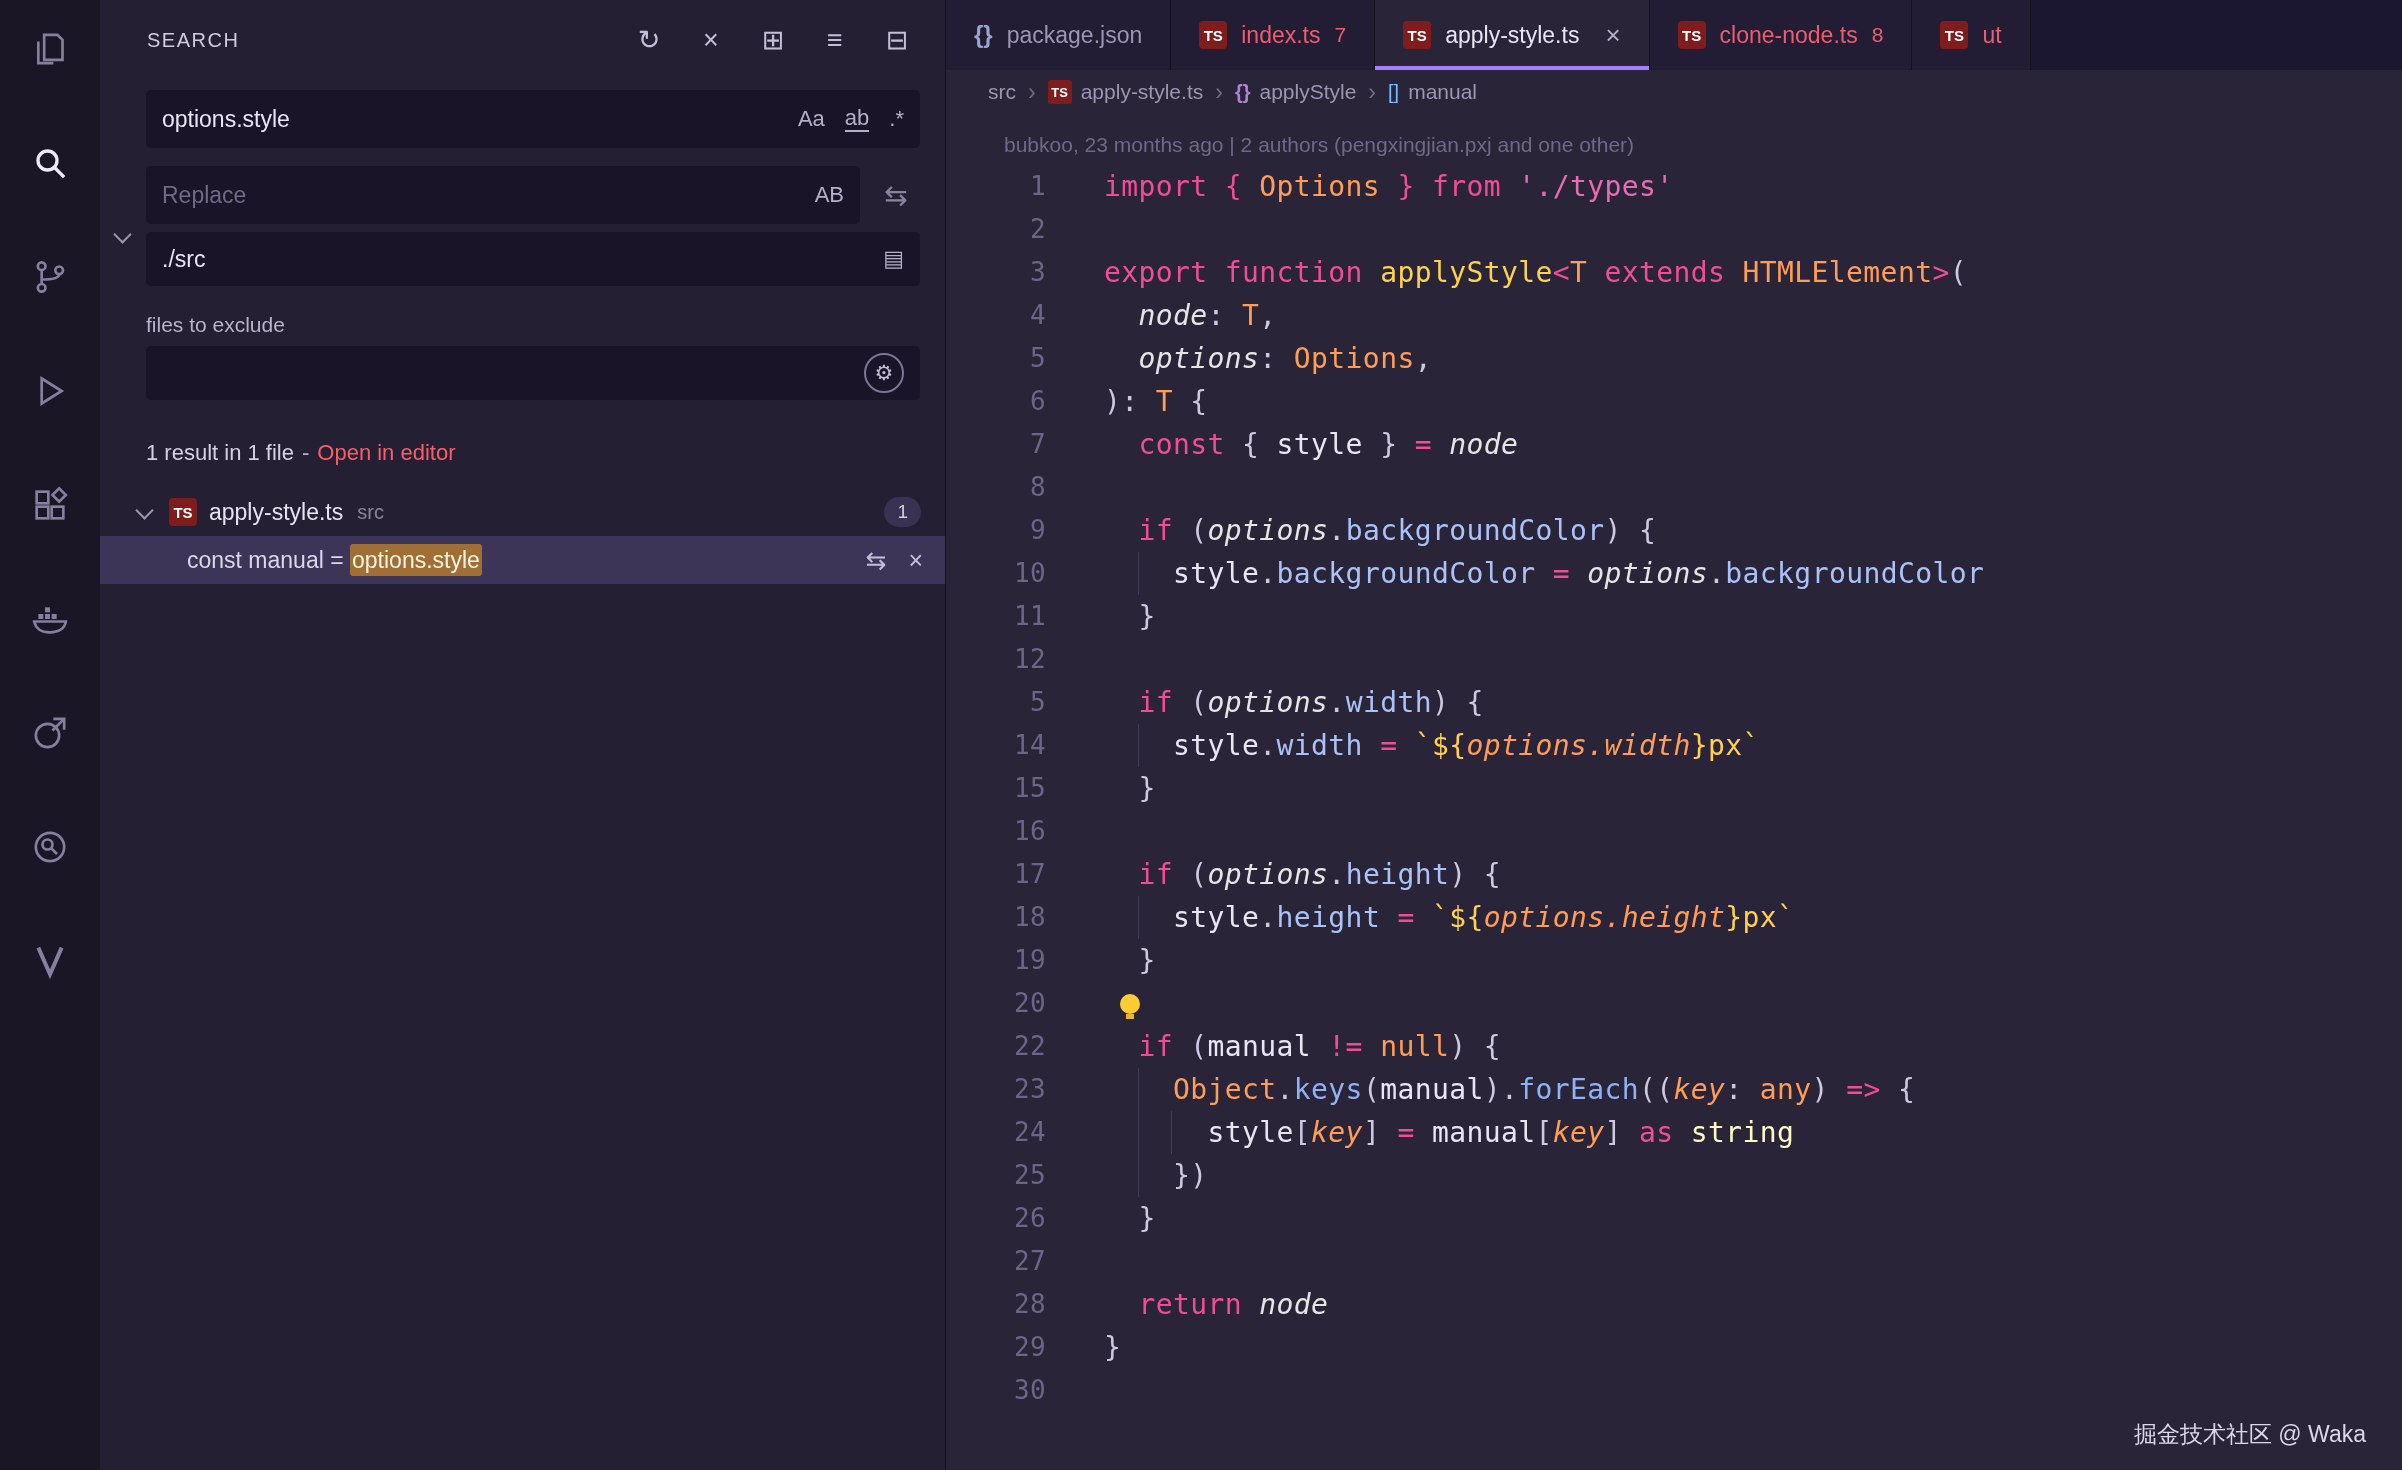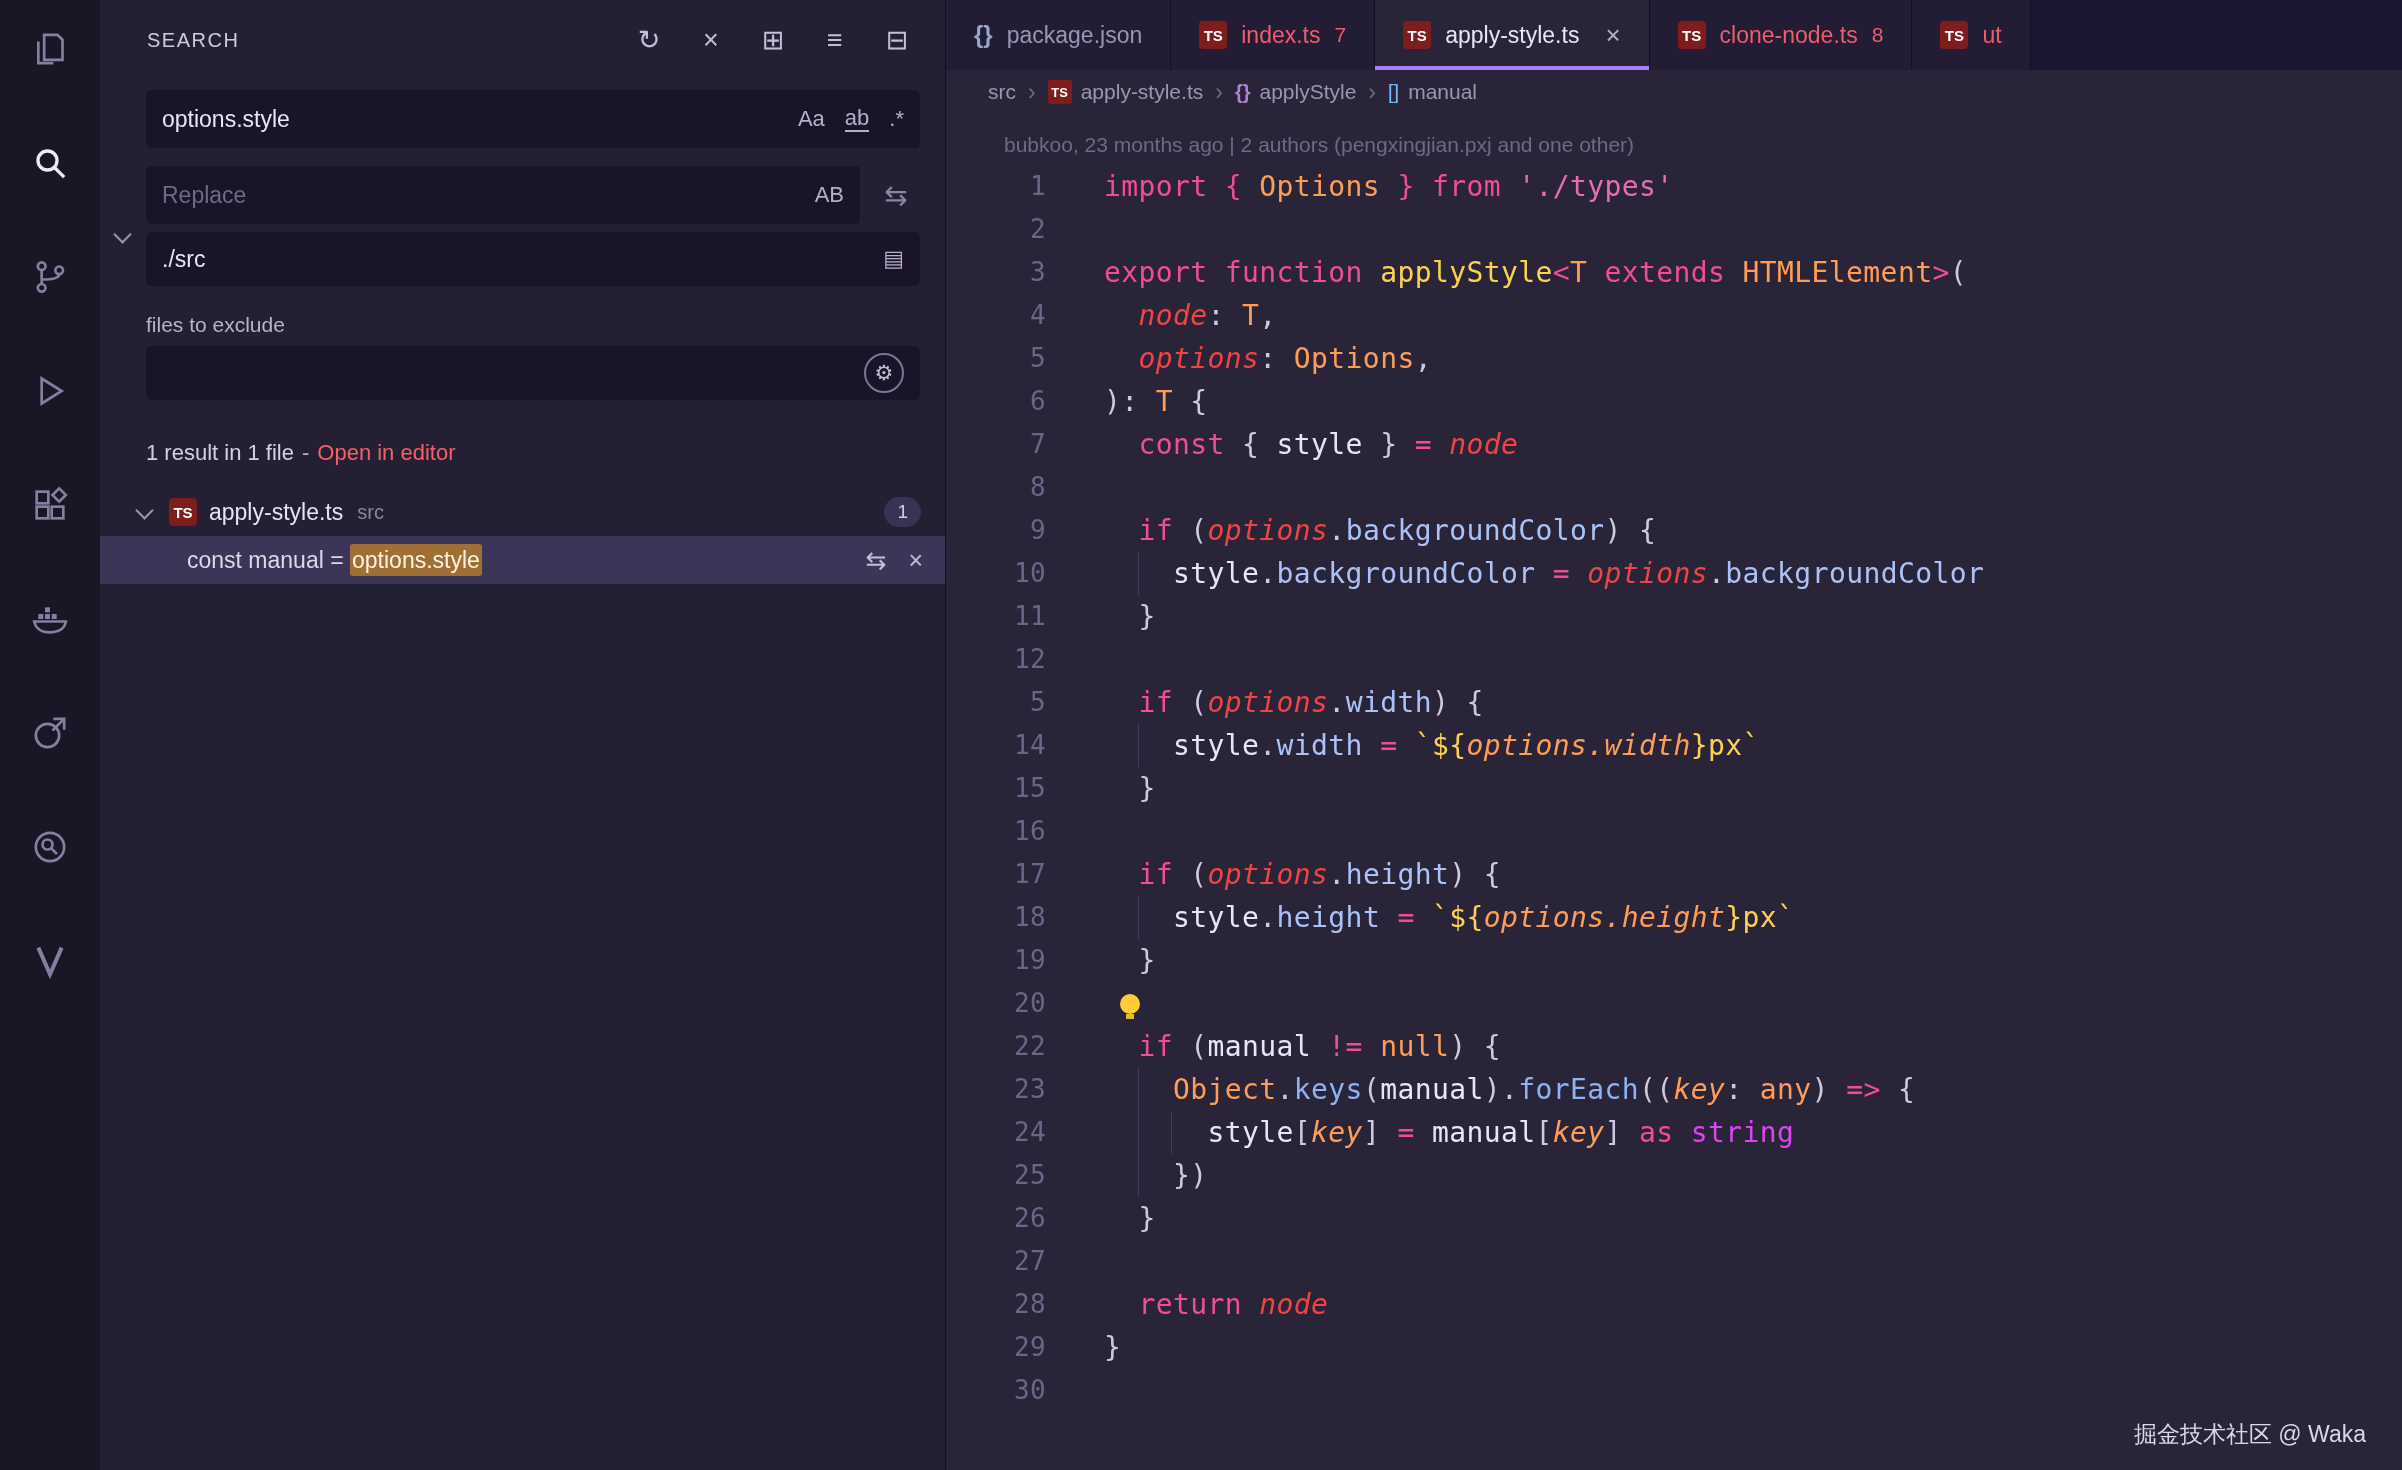--- a/index.html
+++ b/index.html
@@ -74,30 +74,30 @@
   .lt { padding-left:58px; position:relative; }
   .guide { position:absolute; top:0; bottom:0; width:1px; background:#423b5b; }
   .codelens { font-family:"Liberation Sans",sans-serif; font-size:21px; color:#6e6986; letter-spacing:0; }
   .inline-blame { color:#5f5a78; margin-left:100px; font-size:27px; }
   .bulb { position:absolute; left:74px; top:12px; width:20px; height:20px; border-radius:50%; background:#ffcc33; }
   .bulb::after { content:""; position:absolute; left:6px; bottom:-5px; width:8px; height:5px; background:#e6b82e; }
 
   .tk-k  { color:#ef4d97; }
   .tk-t  { color:#ff9d57; }
   .tk-f  { color:#fcd34e; }
-  .tk-vi { color:#ef4444; font-style:italic; }
+  .tk-vi { color:#e5e5e5; font-style:italic; }
   .tk-w  { color:#e8e6f5; }
   .tk-pr { color:#aac2f7; }
   .tk-p  { color:#cdc9e0; }
   .tk-s  { color:#e66cb5; }
   .tk-y  { color:#ffd152; }
   .tk-ti { color:#ff9d57; font-style:italic; }
   .tk-fm { color:#8fb2f5; }
   .tk-oi { color:#ff9d57; font-style:italic; }
-  .tk-r  { color:#d946ef; }
+  .tk-r  { color:#fef9c3; }
   .tk-m  { color:#ffc984; font-style:italic; background:#82552a; border-radius:3px; padding:4px 2px; }
 
   .watermark { position:absolute; right:36px; bottom:20px; font-size:23px; color:#dad7e8; }
 </style>
 </head>
 <body>
 
 <div class="app">
 
   <div class="activitybar">

